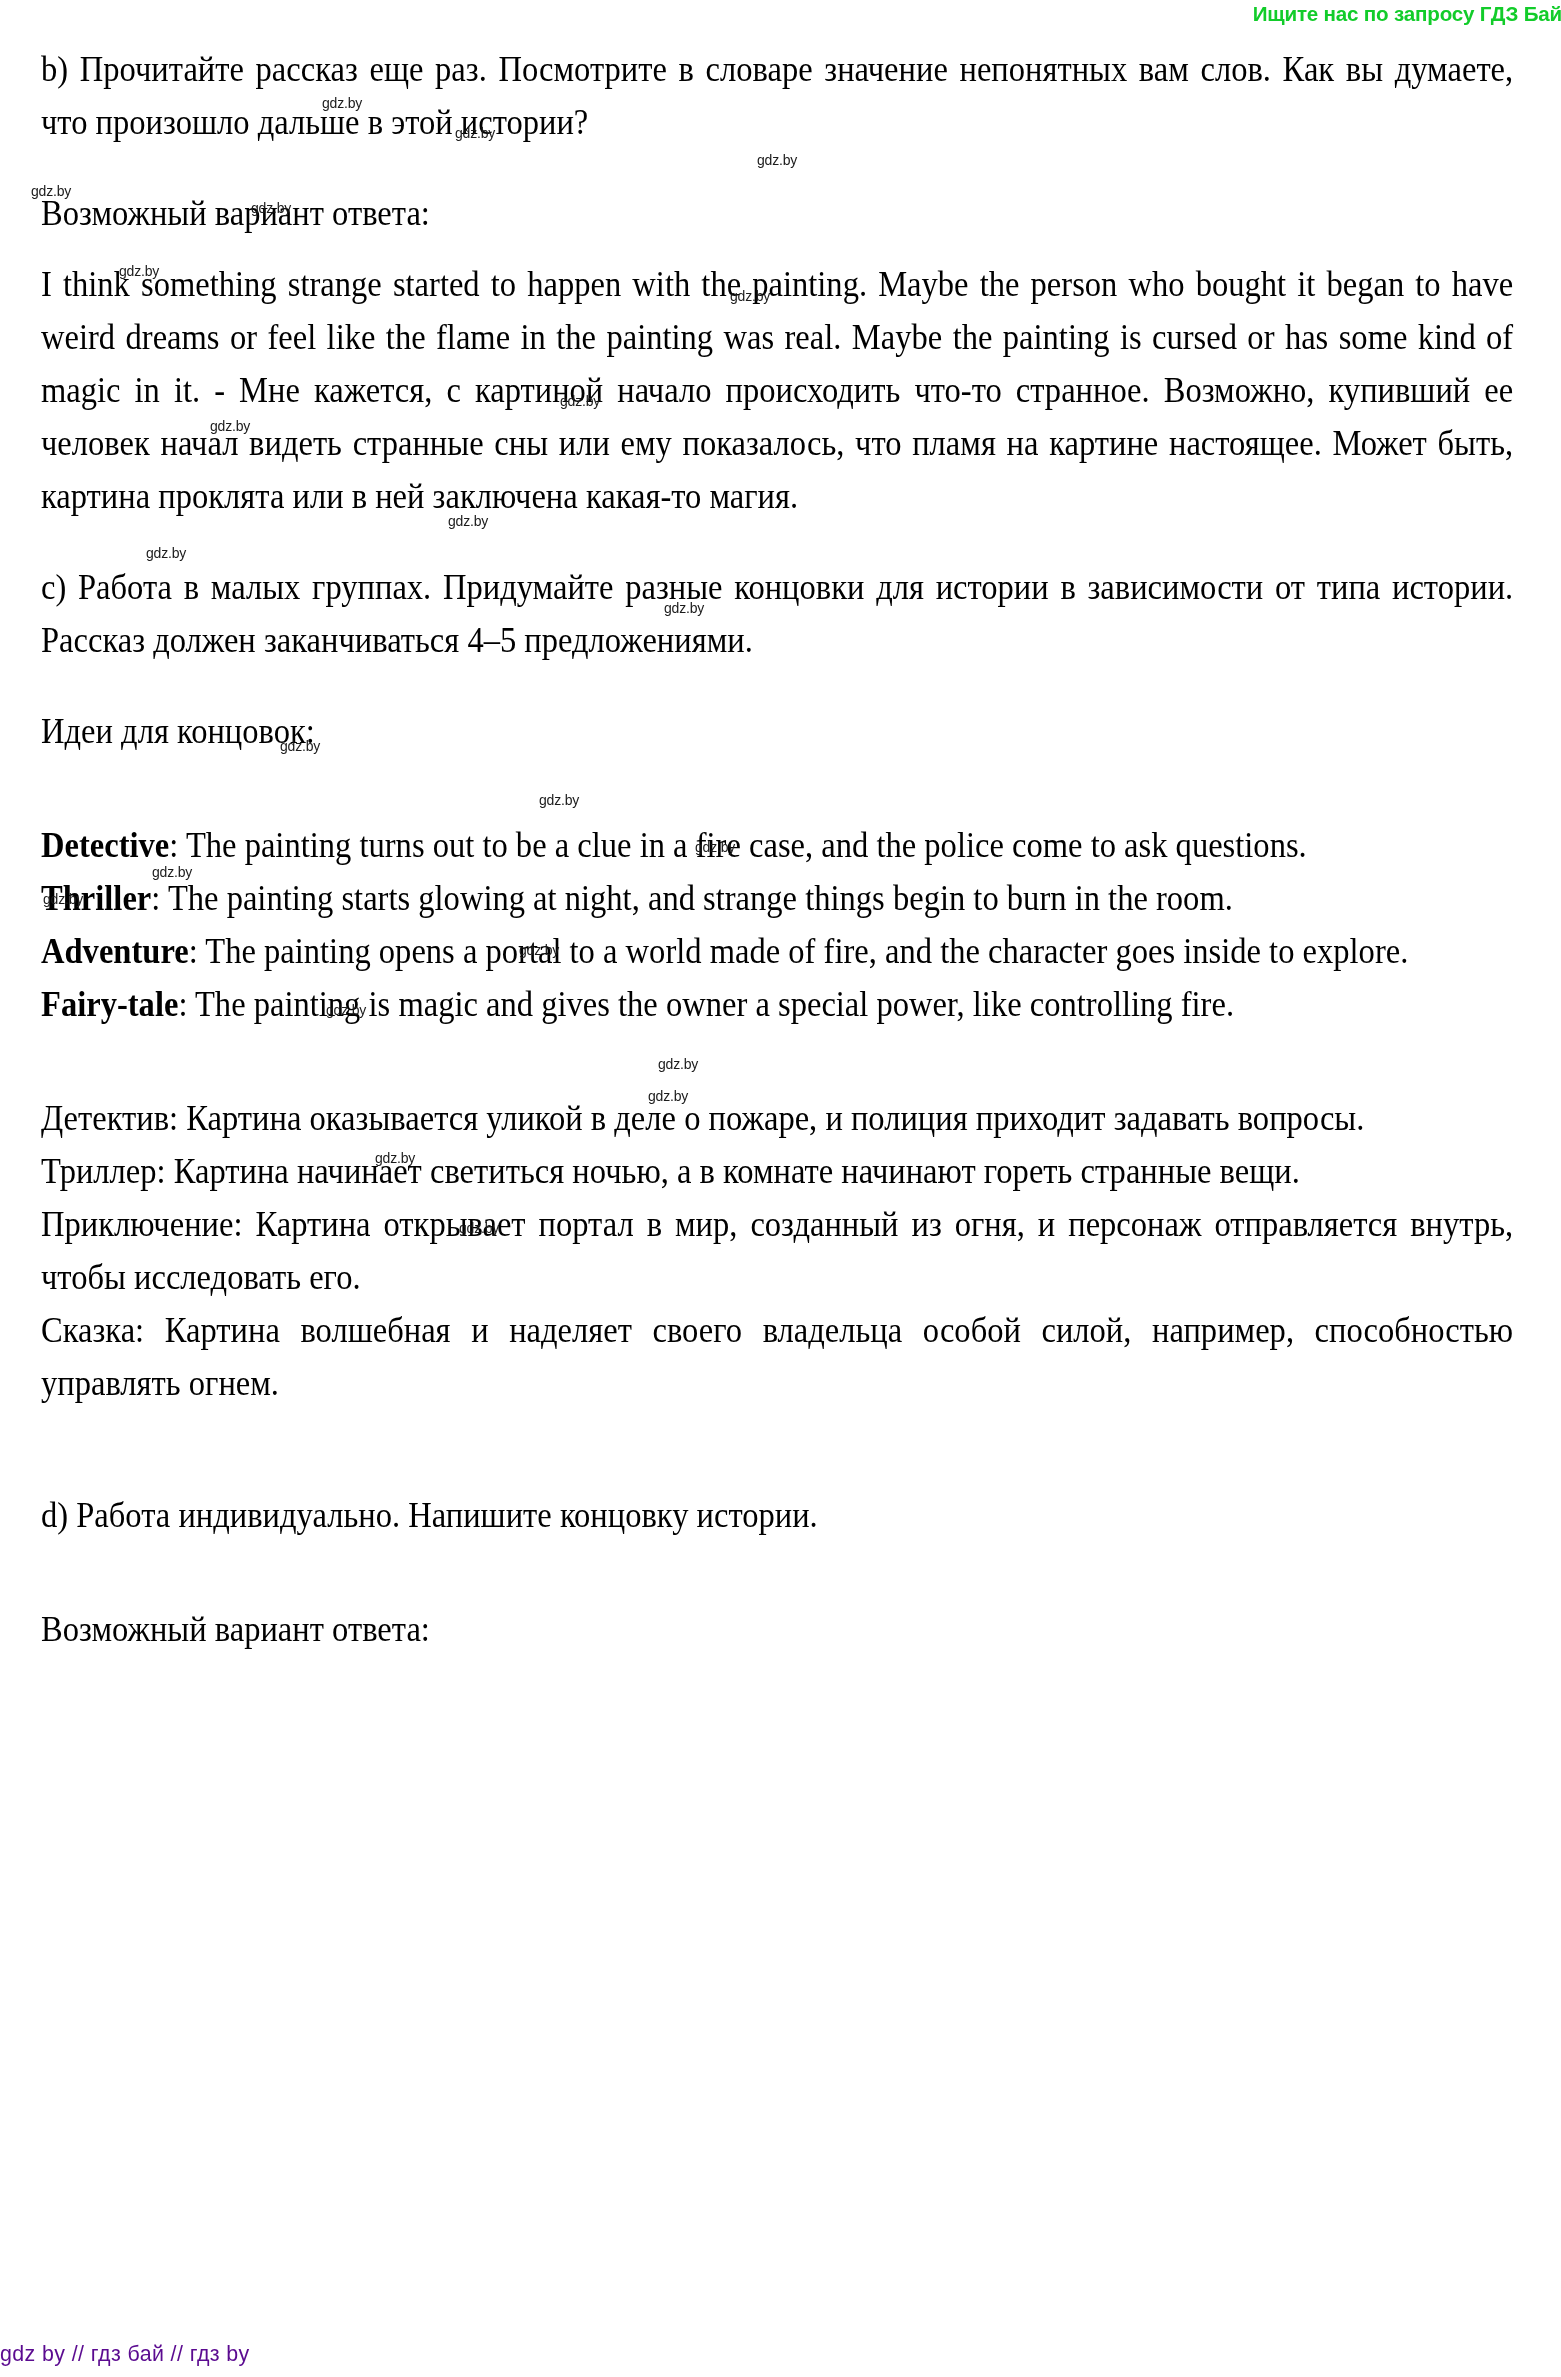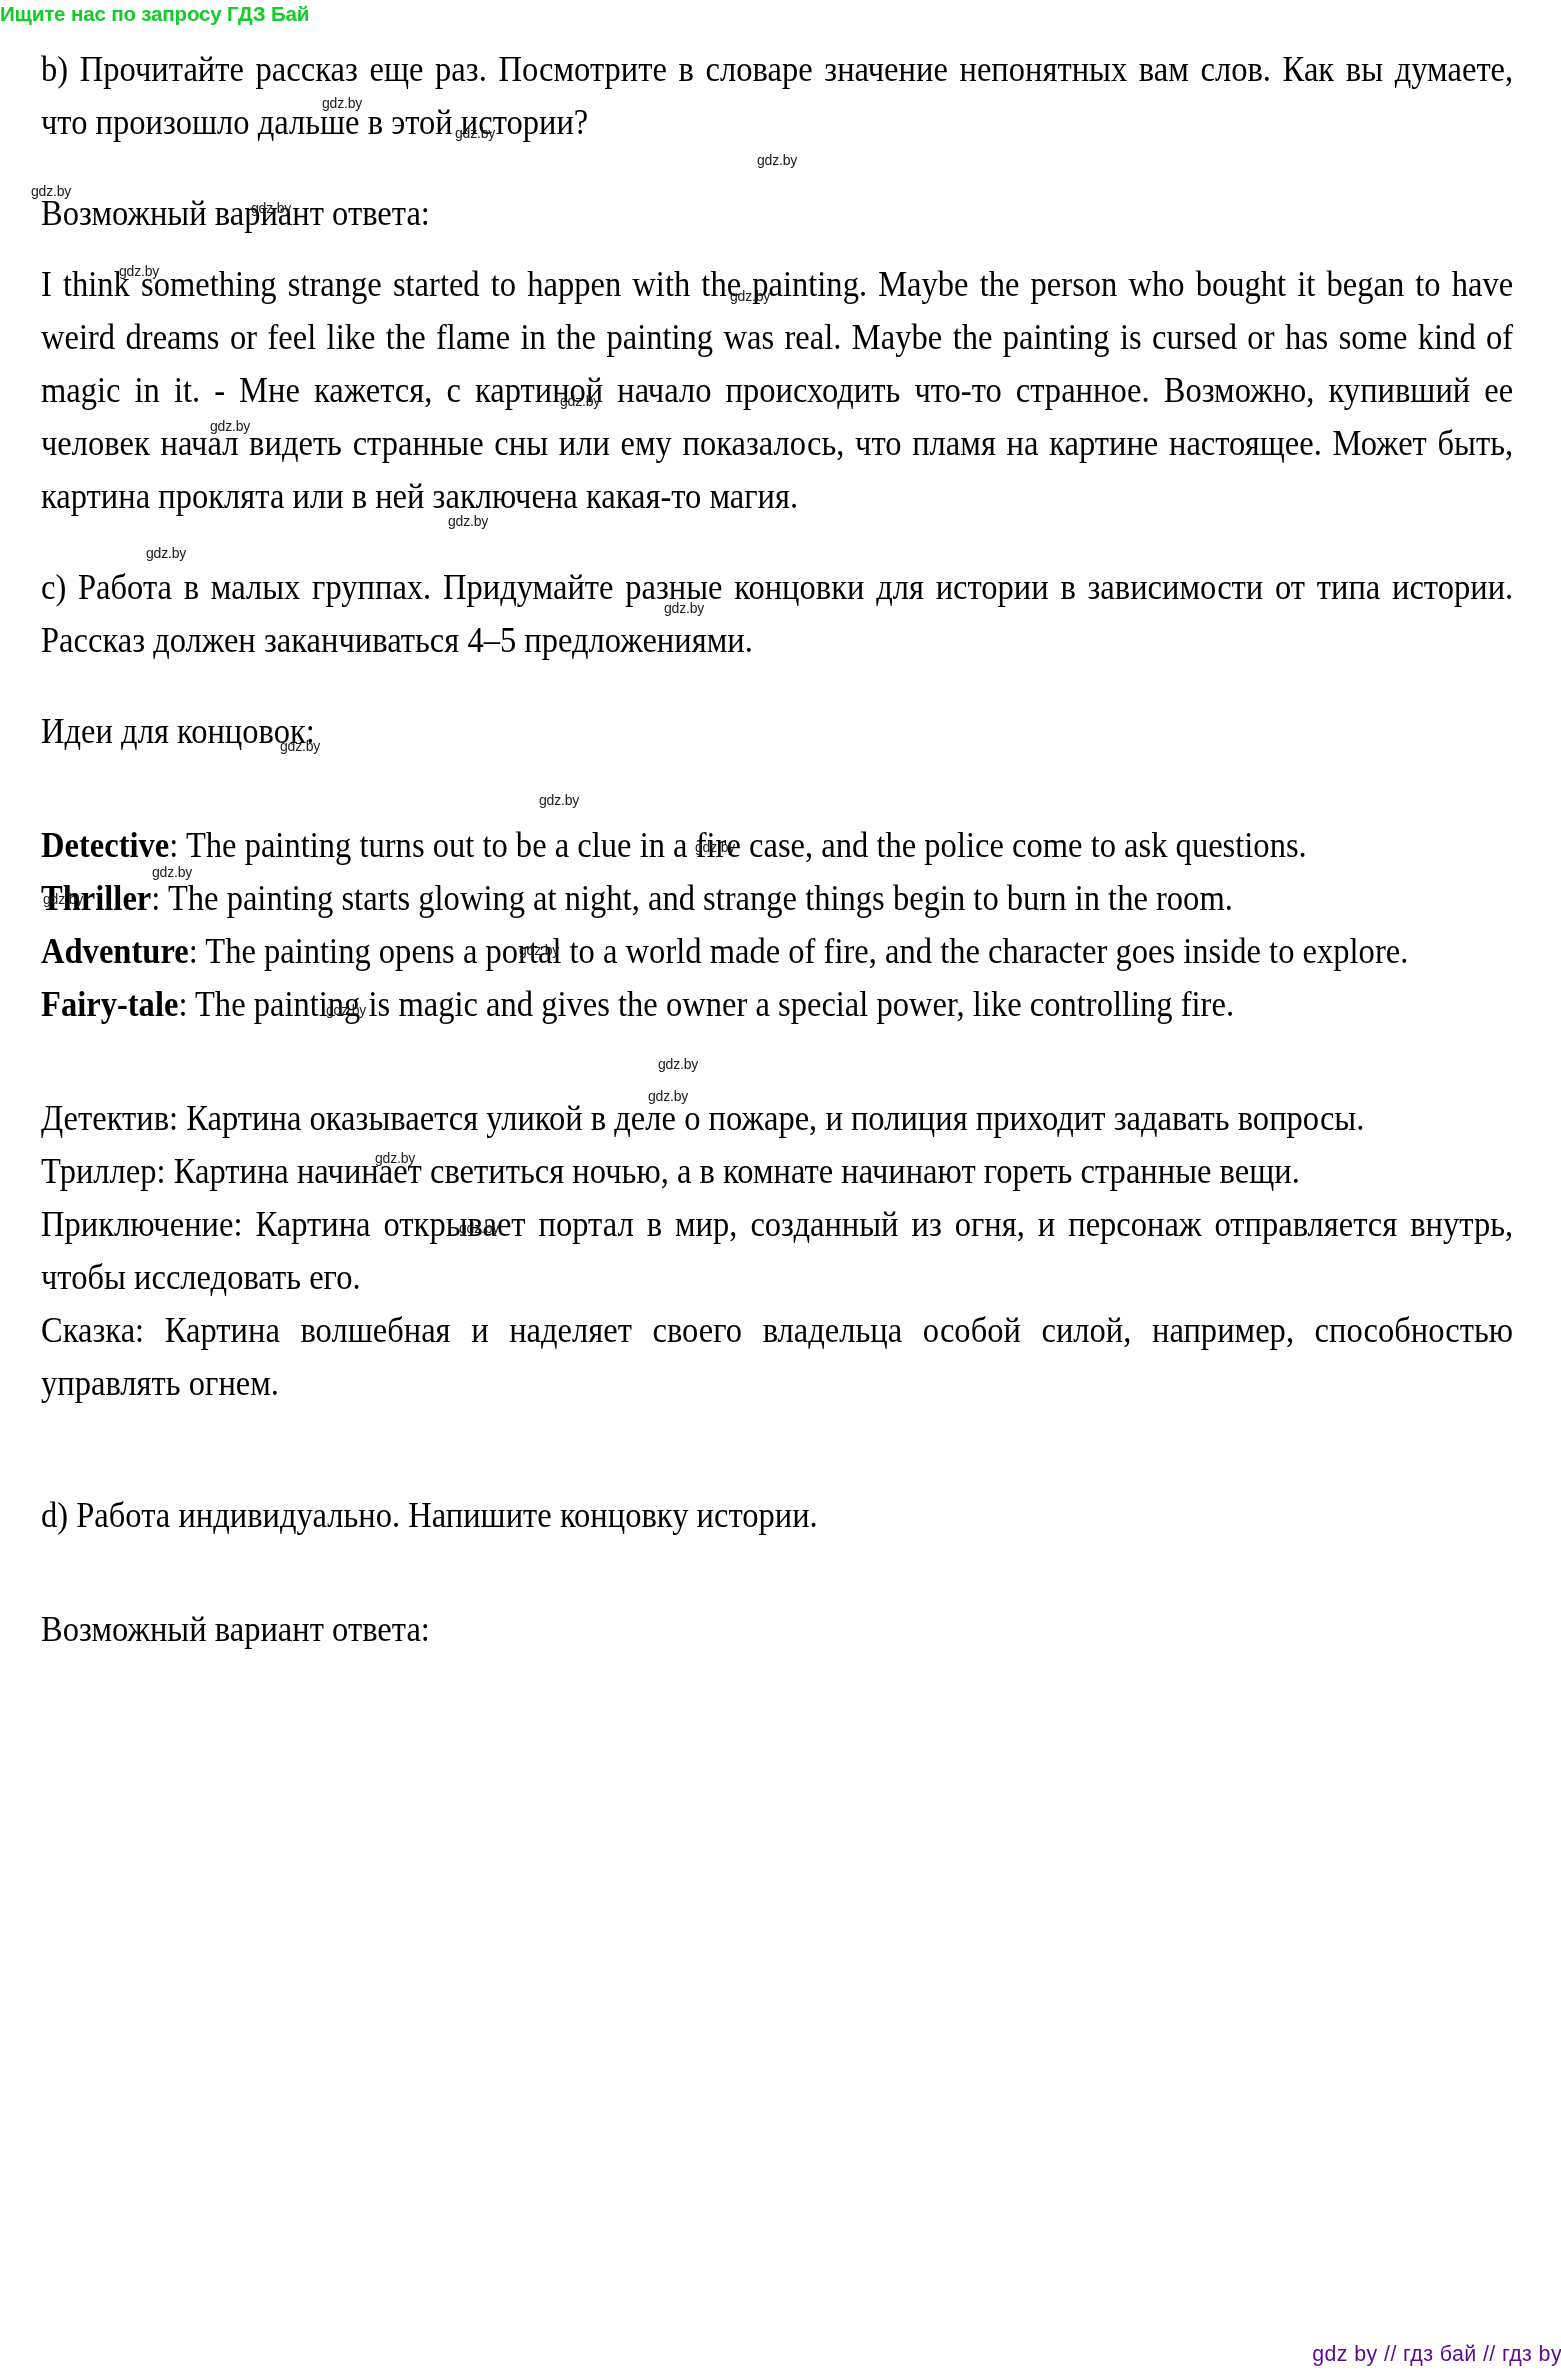--- a/index.html
+++ b/index.html
@@ -15,21 +15,21 @@
     font-family: "Liberation Serif", "DejaVu Serif", serif;
     color: #000000;
   }
 
   
   .promo-banner {
     position: absolute;
     top: 0px;
     left: 0;
     width: 1562px;
-    text-align: left;
+    text-align: right;
     font-family: "Liberation Sans", sans-serif;
     font-weight: bold;
     font-size: 20.6px;
     color: #12cc2a;
     letter-spacing: -0.2px;
     line-height: 28px;
   }
 
   
   .page {
@@ -68,21 +68,21 @@
     white-space: nowrap;
     letter-spacing: -0.2px;
   }
 
   
   .footer-links {
     position: absolute;
     left: 0;
     top: 2342px;
     width: 1562px;
-    text-align: right;
+    text-align: left;
     font-family: "Liberation Sans", sans-serif;
     font-size: 21.4px;
     color: #5b0b90;
     letter-spacing: 0.4px;
   }
 </style>
 </head>
 <body>
 
 <div class="promo-banner">Ищите нас по запросу ГДЗ Бай</div>

